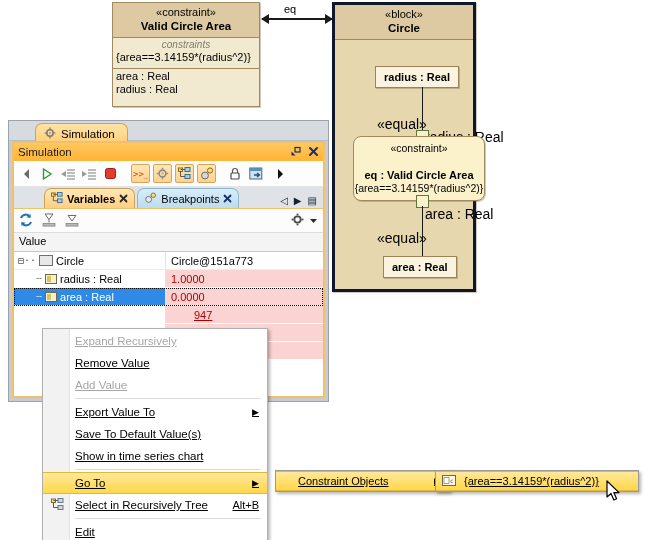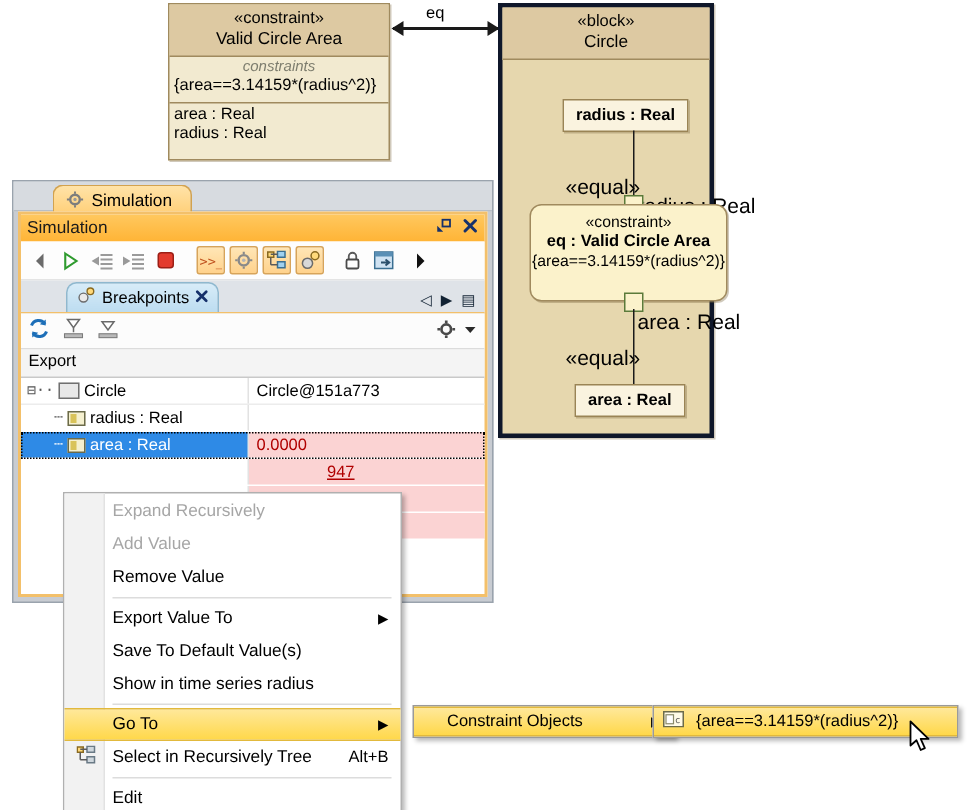--- a/index.html
+++ b/index.html
@@ -14,21 +14,21 @@
   .constraint-box {
     position:absolute; left:112px; top:2px; width:148px; height:105px;
     background:#f2ead0; border:1px solid #a08a5e;
     box-shadow:1px 1px 0 rgba(120,100,60,.35);
   }
   .cb-header {
     background:#ddc9a2; border-bottom:1px solid #a08a5e;
     text-align:center; padding:3px 2px 4px;
   }
   .cb-stereo { font-size:11px; color:#000; line-height:13px; }
-  .cb-name { font-weight:normal; font-size:11.5px; line-height:14px; }
+  .cb-name { font-weight:bold; font-size:11.5px; line-height:14px; }
   .cb-compart { border-bottom:1px solid #a08a5e; padding:1px 3px 4px; }
   .cb-compart:last-child { border-bottom:none; }
   .cb-caption { text-align:center; font-style:italic; color:#7d7d6e; font-size:10px; line-height:12px; }
   .cb-line { font-size:11px; line-height:13px; }
 
   .block-box {
     position:absolute; left:332px; top:2px; width:144px; height:290px;
     background:#e6d7ae; border:3px solid #0f172a;
     box-shadow:1px 1px 0 rgba(120,100,60,.35);
   }
@@ -41,21 +41,21 @@
     font-weight:bold; font-size:11px; text-align:center;
     padding:4px 8px; white-space:nowrap;
   }
   .inner-constraint {
     position:absolute; left:18px; top:96px; width:132px; height:65px;
     background:#fbf2cb; border:1px solid #a08a5e; border-radius:8px;
     box-shadow:1px 1px 0 rgba(120,100,60,.35);
     text-align:center; padding-top:5px;
   }
   .ic-stereo { font-size:10.5px; }
-  .ic-name { font-weight:bold; font-size:11px; line-height:14px; }
+  .ic-name { font-weight:bold; font-size:11px; line-height:14px;margin-top:14px; }
   .ic-expr { font-size:10.5px; line-height:13px; }
   .sq-port {
     position:absolute; width:13px; height:13px;
     background:#fbf2cb; border:1px solid #5b7a3a;
   }
   .conn-v { position:absolute; width:1px; background:#1a1a1a; }
   .conn-lbl { position:absolute; font-size:14px; white-space:nowrap; }
 
   .eq-arrow { position:absolute; left:262px; top:18px; width:70px; height:2px; background:#1a1a1a; }
   .eq-arrow:before{ content:""; position:absolute; left:-1px; top:-4px; width:0;height:0;
@@ -131,21 +131,21 @@
 
   
   .ctx {
     position:absolute; left:42px; top:328px; width:226px;
     background:#fff; border:1px solid #b0b0b0;
     box-shadow:2px 2px 3px rgba(0,0,0,.28);
     font-size:11.5px; padding:1px 0;
   }
   .ctx:before{content:"";position:absolute;left:0;top:0;bottom:0;width:26px;background:#f2f2f2;
     border-right:1px solid #e2e2e2;}
-  .mi { position:relative; height:22px; display:flex; align-items:center; padding-left:32px; padding-right:8px; }
+  .mi { position:relative; height:22px; display:flex; align-items:center; padding-left:32px; padding-right:8px;text-decoration:underline; }
   .mi.disabled { color:#a6a6a6; }
   .mi .arrow { margin-left:auto; font-size:9px; }
   .mi .accel { margin-left:auto; font-size:11px; }
   .mi.hl { background:linear-gradient(#ffe89a,#ffd84a); border-top:1px solid #e2b93c; border-bottom:1px solid #e2b93c; }
   .sep { height:1px; background:#dcdcdc; margin:2px 6px 2px 32px; }
   .mi .mi-ico { position:absolute; left:5px; width:18px; text-align:center; font-size:11px; color:#4a4a4a; }
 
   .submenu1 {
     position:absolute; left:275px; top:470px; width:175px;
     background:#fff; border:1px solid #9a9a9a; box-shadow:2px 2px 3px rgba(0,0,0,.28);
@@ -341,20 +341,43 @@
           </svg>
         </span>
       <span class="tb-i" style="margin-left:4px">
         <svg width="10" height="14" viewBox="0 0 10 14">
             <path d="M2 2 L7 7 L2 12 Z" fill="#111"></path>
           </svg>
         </span>
     </div>
 
     <div class="tabs2">
+      <div class="tab2 active">
+        <span>
+          <svg width="12" height="12" viewBox="0 0 13 13">
+              <rect x="0.5" y="1" width="4" height="3.5" fill="#ffd97a" stroke="#8a6a20"></rect>
+              <rect x="7" y="0.5" width="5" height="4" fill="#9fd0ef" stroke="#3a6f92"></rect>
+              <rect x="7" y="7.5" width="5" height="4" fill="#9fd0ef" stroke="#3a6f92"></rect>
+              <g stroke="#5a5a5a">
+                <line x1="2.5" y1="4.5" x2="2.5" y2="9.5"></line>
+                <line x1="2.5" y1="2.5" x2="7" y2="2.5"></line>
+                <line x1="2.5" y1="9.5" x2="7" y2="9.5"></line>
+              </g>
+            </svg>
+        </span>
+        <span>Variables</span>
+        <span>
+          <svg width="9" height="9" viewBox="0 0 9 9">
+              <g stroke="#2a2a2a" stroke-width="1.8" stroke-linecap="round">
+                <line x1="1.5" y1="1.5" x2="7.5" y2="7.5"></line>
+                <line x1="7.5" y1="1.5" x2="1.5" y2="7.5"></line>
+              </g>
+            </svg>
+        </span>
+      </div>
       <div class="tab2 idle">
         <span>
           <svg width="13" height="12" viewBox="0 0 14 13">
               <circle cx="10" cy="3.5" r="2.4" fill="#ffd97a" stroke="#8a6a20"></circle>
               <circle cx="5" cy="8" r="3.2" fill="#eaeaea" stroke="#6b6b6b"></circle>
             </svg>
         </span>
         <span>Breakpoints</span>
         <span>
           <svg width="9" height="9" viewBox="0 0 9 9">
@@ -407,87 +430,88 @@
       </span>
       <span style="margin-left:-4px">
         <svg width="9" height="9" viewBox="0 0 9 9">
             <path d="M1 3 L8 3 L4.5 7 Z" fill="#2a2a2a"></path>
           </svg>
       </span>
     </div>
 
     <div class="tbl">
       <div class="tbl-head">
-        <div class="th c2">Export</div>
+        <div class="th c2">Value</div>
       </div>
 
       <div class="tr">
         <div class="td1">
           <span class="treeglyph">⊟··</span>
           <span class="icon-mon"></span>
           <span>Circle</span>
         </div>
         <div class="td2">Circle@151a773</div>
       </div>
 
       <div class="tr val-red">
         <div class="td1" style="padding-left:22px;">
           <span class="treeglyph">┄</span>
           <span class="icon-sq"></span>
           <span>radius : Real</span>
         </div>
+        <div class="td2">1.0000</div>
       </div>
 
       <div class="tr val-red selected">
         <div class="td1" style="padding-left:22px;">
           <span class="treeglyph" style="color:#fff">┄</span>
           <span class="icon-sq"></span>
           <span>area : Real</span>
         </div>
         <div class="td2">0.0000</div>
       </div>
 
       <div class="tr val-red">
         <div class="td1"></div>
-        <div class="td2" style="padding-left:52px;text-decoration:underline;">947</div>
+        <div class="td2" style="padding-left:28px;text-decoration:underline;">947</div>
       </div>
       <div class="tr val-red">
         <div class="td1"></div>
         <div class="td2"></div>
       </div>
       <div class="tr val-red">
         <div class="td1"></div>
         <div class="td2"></div>
       </div>
     </div>
   </div>
 </div>
 
 <div class="ctx">
 
   <div class="mi disabled">
     <span>Expand Recursively</span>
   </div>
+  <div class="mi">
+    <span>Remove Value</span>
+  </div>
   <div class="mi disabled">
     <span>Add Value</span>
-  </div>
-  <div class="mi">
-    <span>Remove Value</span>
   </div>
   <div class="sep"></div>
 
   <div class="mi">
     <span>Export Value To</span>
     <span class="arrow">▶</span>
   </div>
   <div class="mi">
     <span>Save To Default Value(s)</span>
   </div>
   <div class="mi">
-    <span>Show in time series radius</span>
+    <span>Show in time series chart</span>
   </div>
   <div class="sep"></div>
 
   <div class="mi hl">
     <span>Go To</span>
     <span class="arrow">▶</span>
   </div>
 
   <div class="mi">
     <span class="mi-ico">

